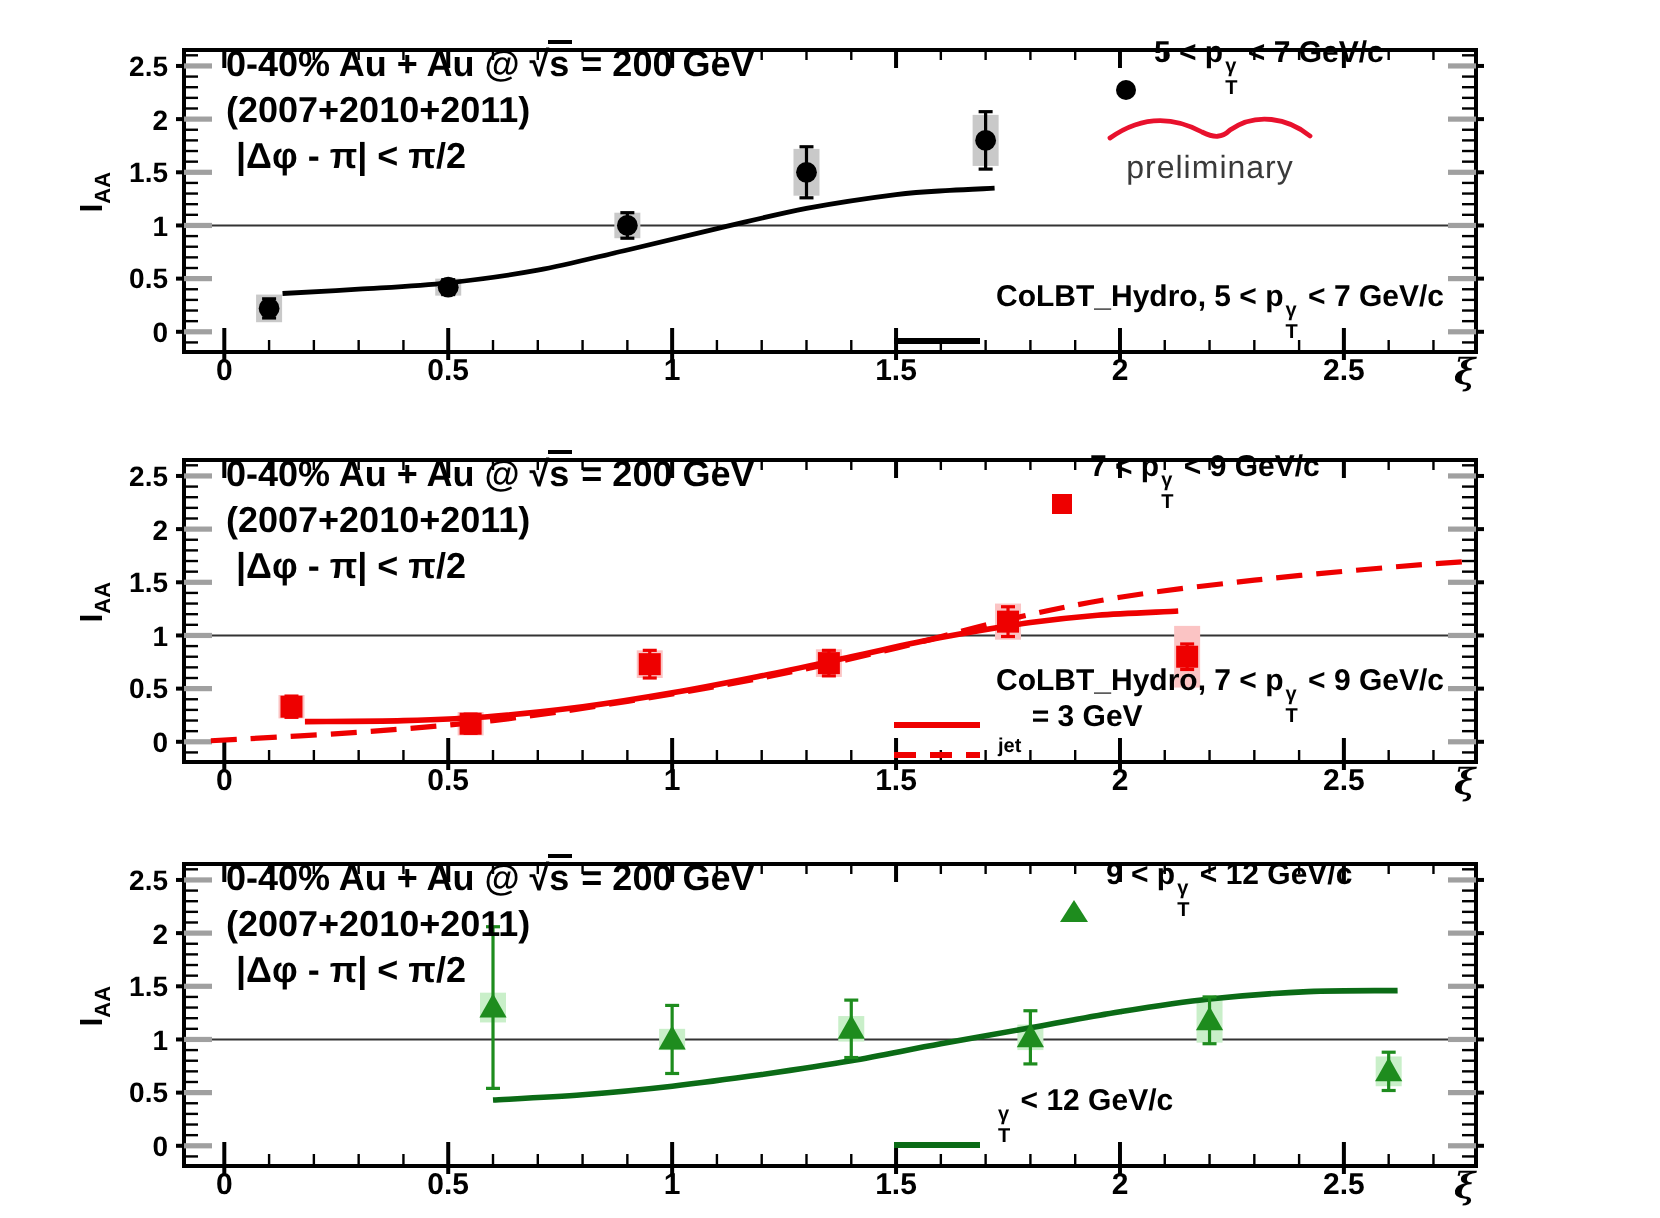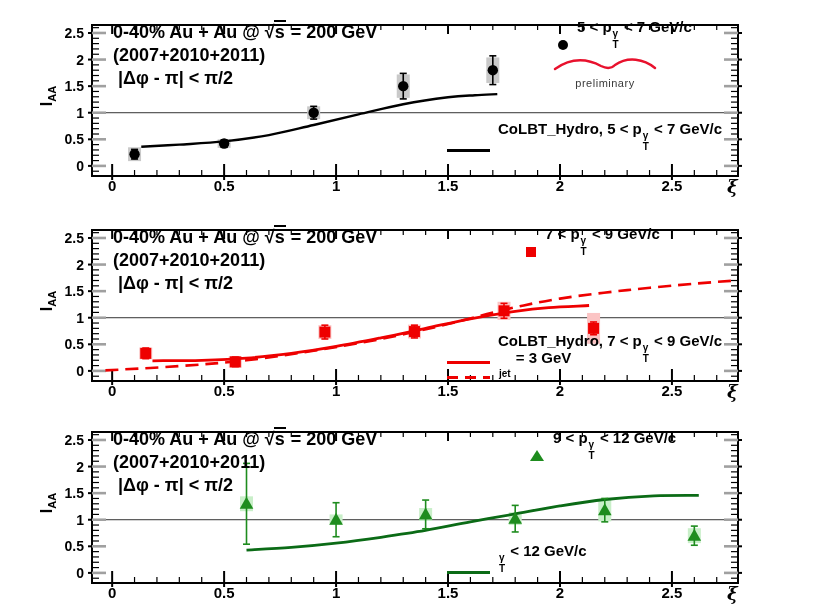--- a/index.html
+++ b/index.html
@@ -28,21 +28,21 @@
               font-weight:700;font-size:15px;height:24px;}
   .mleg .shape{margin-right:9px;flex:0 0 auto;}
   .cleg .line{width:43px;height:3px;margin-right:8px;flex:0 0 auto;}
   .ss{display:inline-flex;flex-direction:column;justify-content:space-between;
       vertical-align:-5px;height:21px;font-size:10px;line-height:10px;margin:0 1px;}
   .ss .u,.ss .d{display:block;height:10px;text-align:left;}
   
   .phenix{position:absolute;left:543px;top:55px;width:124px;text-align:center;}
   .pword{font-weight:800;font-size:20px;letter-spacing:0.5px;line-height:22px;color:#0a0a0a;
          display:flex;align-items:center;justify-content:center;}
-  .pstamp{font-size:11px;font-weight:400;color:#3a3a3a;line-height:17px;letter-spacing:0.5px;}
+  .pstamp{font-size:16px;font-weight:400;color:#3a3a3a;line-height:17px;letter-spacing:0.5px;}
   .star{margin:0 0px;vertical-align:-2px;}
 </style>
 </head>
 <body>
 
 <div class="fig">
 
   <div class="panel" style="top:0px">
     <svg class="plot" width="830" height="203" viewBox="0 0 830 203">
         <rect x="92" y="25" width="646" height="151" fill="none" stroke="#000" stroke-width="2"></rect>
@@ -223,21 +223,21 @@
       <div class="xtick" style="left: 426.028px;">1.5</div>
       <div class="xtick" style="left: 537.986px;">2</div>
       <div class="xtick" style="left: 649.945px;">2.5</div>
       <div class="mleg" style="left: 558px; top: 26px;">
         <span class="shape" style="width: 10px; height: 10px; border-radius: 50%; background: rgb(0, 0, 0);"></span>
         <span><span>5 &lt; p</span><span class="ss">
             <span class="u">γ</span>
             <span class="d">T</span>
           </span><span> &lt; 7 GeV/c</span></span>
       </div>
-      <div class="cleg" style="left: 447px; top: 128px;">
+      <div class="cleg" style="left: 447px; top: 148px;">
         <span class="line" style="background: rgb(0, 0, 0);"></span>
         <span><span>CoLBT_Hydro, 5 &lt; p</span><span class="ss">
             <span class="u">γ</span>
             <span class="d">T</span>
           </span><span> &lt; 7 GeV/c</span></span>
       </div>
     </div>
 
   <div class="panel" style="top:205px">
     <svg class="plot" width="830" height="203" viewBox="0 0 830 203">

